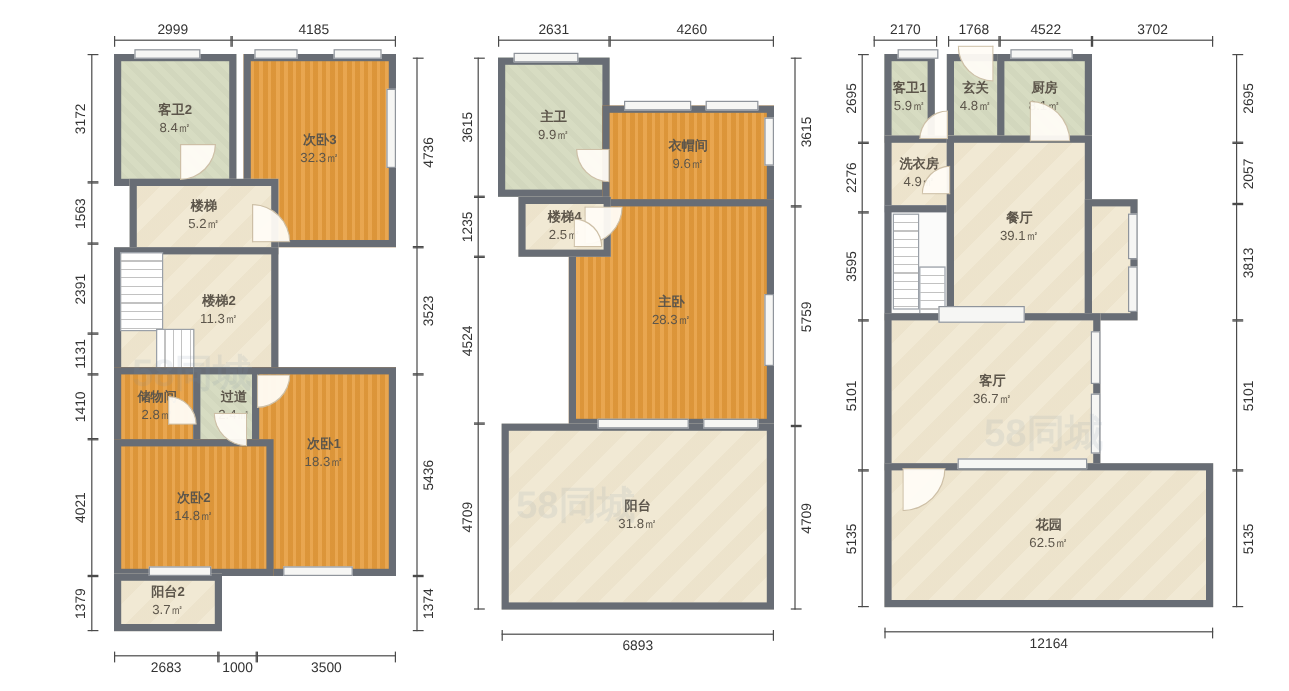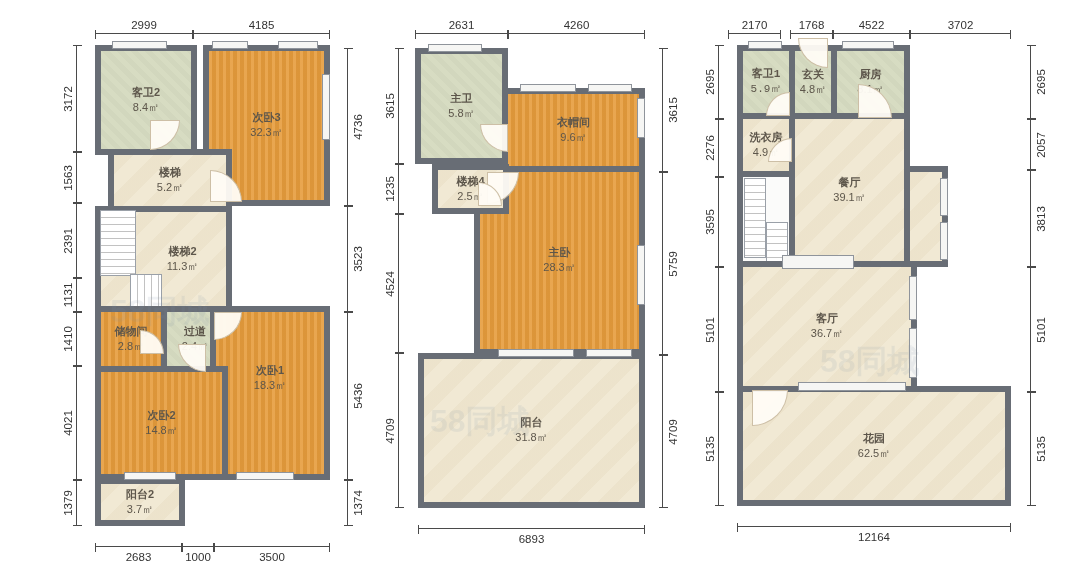--- a/index.html
+++ b/index.html
@@ -171,21 +171,21 @@
       </div>
     <div class="dim-h below" style="left:214px;top:546px;width:116px;">
         <span class="num">3500</span>
       </div>
   </div>
 
   <div>
     <div class="room bath" style="left:415px;top:48px;width:93px;height:116px;">
       <span class="rlabel">
           <span class="r-name">主卫</span>
-          <span class="r-area">5.8㎡</span>
+          <span class="r-area">9.9㎡</span>
         </span>
       </div>
     <div class="room bedroom" style="left:502px;top:88px;width:143px;height:84px;">
       <span class="rlabel">
           <span class="r-name">衣帽间</span>
           <span class="r-area">9.6㎡</span>
         </span>
       </div>
     <div class="room bedroom" style="left:474px;top:166px;width:171px;height:189px;">
       <span class="rlabel">
@@ -244,21 +244,21 @@
       </div>
     <div class="dim-v lbl-right" style="left:662px;top:355px;height:153px;">
         <span class="num">4709</span>
       </div>
     <div class="dim-h below" style="left:418px;top:528px;width:227px;">
         <span class="num">6893</span>
       </div>
   </div>
 
   <div>
-    <div class="room bath" style="left:737px;top:45px;width:58px;height:74px;font-family:Liberation Mono, monospace;">
+    <div class="room bath" style="left:737px;top:45px;width:42px;height:74px;">
       <span class="rlabel">
           <span class="r-name">客卫1</span>
           <span class="r-area">5.9㎡</span>
         </span>
       </div>
     <div class="room bath" style="left:789px;top:45px;width:48px;height:74px;">
       <span class="rlabel">
           <span class="r-name">玄关</span>
           <span class="r-area">4.8㎡</span>
         </span>

